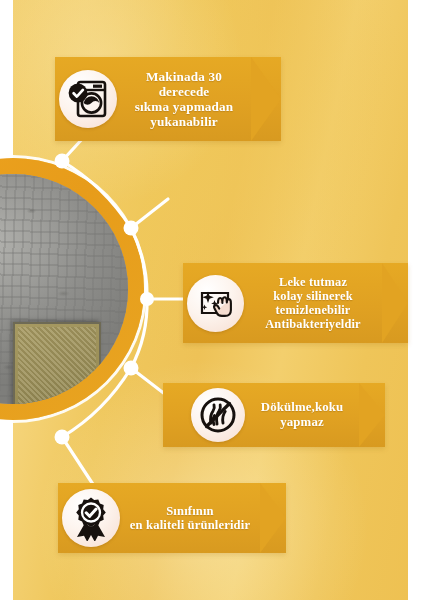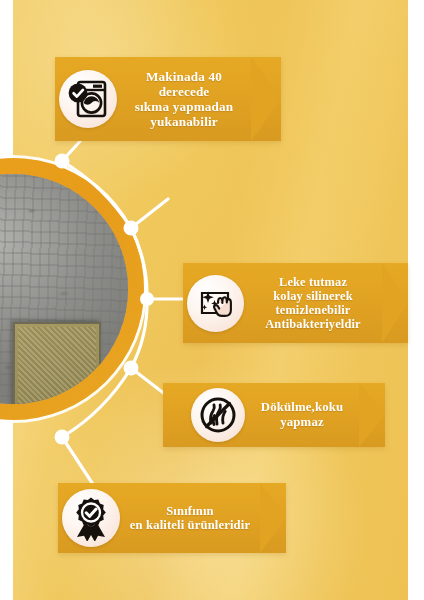--- a/index.html
+++ b/index.html
@@ -276,21 +276,21 @@
         <svg width="46" height="46" viewBox="0 0 46 46">
           <rect x="13" y="6" width="27" height="34" rx="2.5" fill="none" stroke="#17110e" stroke-width="2.6"></rect>
           <line x1="13" y1="14" x2="40" y2="14" stroke="#17110e" stroke-width="2.4"></line>
           <rect x="28" y="8.6" width="9" height="3.2" fill="#17110e"></rect>
           <circle cx="26.5" cy="27" r="9.6" fill="none" stroke="#17110e" stroke-width="2.6"></circle>
           <path d="M18.6,27 a8,8 0 0 1 15.8,0 a5.2,5.2 0 0 0 -8,0 a5.2,5.2 0 0 1 -7.8,0 z" fill="#17110e"></path>
           <circle cx="13" cy="17" r="9.4" fill="#17110e"></circle>
           <path d="M8.6,17.2 l3.2,3.4 l6.1,-6.7" fill="none" stroke="#ffffff" stroke-width="2.7" stroke-linecap="round" stroke-linejoin="round"></path>
         </svg>
       </div>
-      <div class="badge-text">Makinada 40
+      <div class="badge-text">Makinada 30
 derecede
 sıkma yapmadan
 yukanabilir</div>
     </div>
     <div class="badge-arrow"></div>
   </div>
 
 
   <div class="badge" id="badge-3">
     <div class="badge-body">

